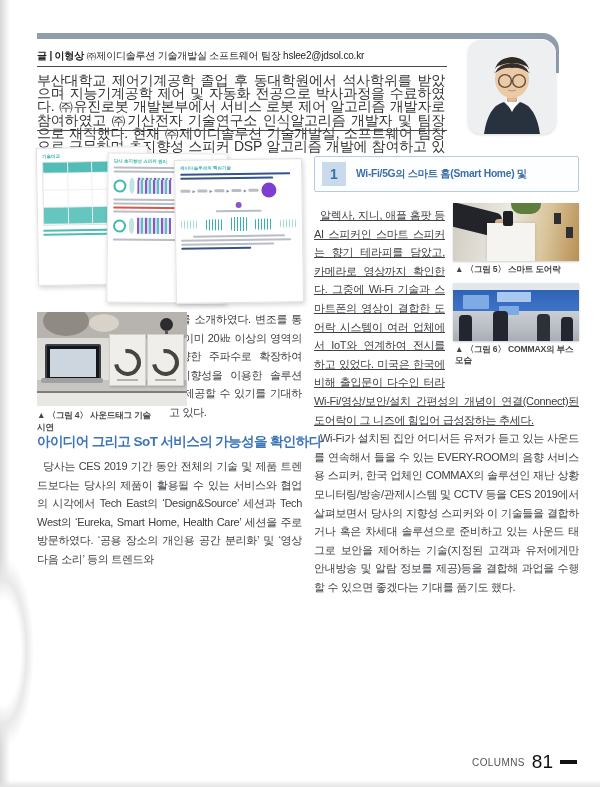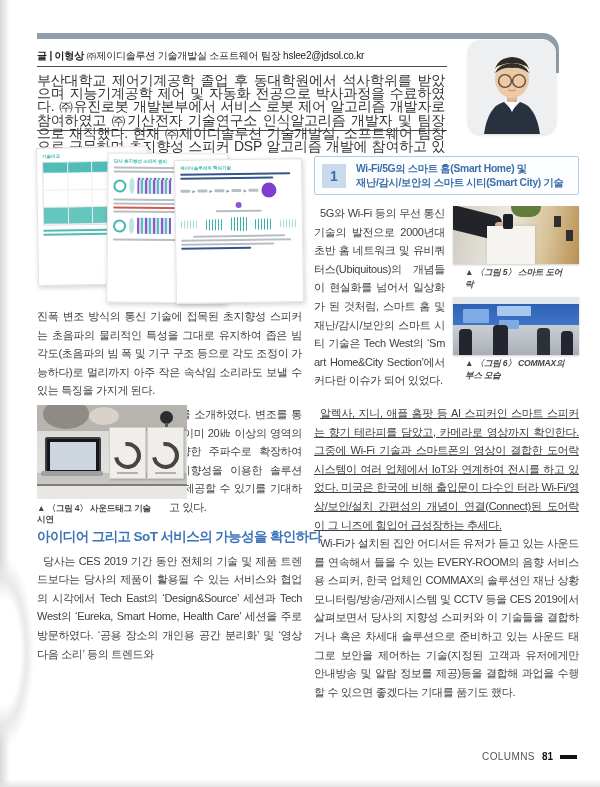--- a/index.html
+++ b/index.html
@@ -97,21 +97,21 @@
     letter-spacing:-0.6px;margin:11px 0 6px;white-space:nowrap;}
 
   
   .catbox{border:1.5px solid #b5cbe4;border-radius:2px;background:#fdfeff;
     display:flex;align-items:center;gap:10px;padding:5px 7px;margin:11px 0 9px;}
   .catnum{width:24px;height:24px;background:#c9daed;color:#3c6ea9;font-weight:700;font-size:14px;
     display:flex;align-items:center;justify-content:center;flex:none;}
   .cattitle{font-size:10.3px;line-height:13.5px;color:#3c6ea9;font-weight:600;letter-spacing:-0.3px;}
 
   .rc-figs{float:right;width:126px;margin:2px 0 2px 8px;}
-  .rc-figs .caption{margin:3px 12px 7px;font-style:italic;}
+  .rc-figs .caption{margin:3px 2px 7px;}
   .imgbox{width:126px;height:58px;position:relative;overflow:hidden;box-shadow:0 1px 2px rgba(0,0,0,.2);}
 
   
   .img5{background:linear-gradient(100deg,#d0ccc4 0%,#ebe8e0 42%,#d9c59c 72%,#b98f52 100%);}
   .arm{position:absolute;left:-10px;top:4px;width:58px;height:24px;background:#23242a;
     transform:rotate(14deg);border-radius:6px;}
   .hand{position:absolute;left:42px;top:16px;width:10px;height:8px;background:#d9b392;border-radius:40%;}
   .doorpanel{position:absolute;left:34px;top:20px;width:48px;height:38px;background:#f5f4f1;
     box-shadow:0 0 3px rgba(0,0,0,.15);}
   .lockdev{position:absolute;left:50px;top:8px;width:10px;height:15px;background:#1d1f24;border-radius:2px;}
@@ -124,21 +124,21 @@
   .scr{position:absolute;background:#7fabe4;border-radius:1px;}
   .scr1{left:10px;top:12px;width:26px;height:14px;}
   .scr2{left:44px;top:9px;width:34px;height:10px;background:#a9c8ef;}
   .scr3{left:46px;top:23px;width:20px;height:9px;}
   .sil{position:absolute;bottom:0;background:#23262e;border-radius:4px 4px 0 0;}
   .s1{left:6px;width:13px;height:26px;} .s2{left:40px;width:15px;height:30px;}
   .s3{left:84px;width:13px;height:27px;background:#2c3038;} .s4{left:108px;width:12px;height:24px;}
 
   .footer{position:absolute;top:751px;right:23px;display:flex;align-items:center;gap:7px;}
   .footer .flabel{font-size:10px;color:#4f5357;letter-spacing:.4px;}
-  .footer .fnum{font-size:10px;font-weight:700;color:#101010;}
+  .footer .fnum{font-size:19px;font-weight:400;color:#101010;}
   .footer .fdash{width:17px;height:4px;background:#111;}
 </style>
 </head>
 <body>
 
 <div class="edge-left"></div>
 <div class="edge-bottom"></div>
 <div class="curl"></div>
 
 <div class="top-bracket"></div>
@@ -250,21 +250,20 @@
             <div class="wave dim"></div>
         </div>
         <div class="bar w80" style="margin:4px auto 2px"></div>
         <div class="bar w95"></div>
           <div class="bar w80"></div>
           <div class="bar navy w60"></div>
       </div>
     </div>
 
 
-    <p class="para">진폭 변조 방식의 통신 기술에 접목된 초지향성 스피커는 초음파의 물리적인 특성을 그대로 유지하여 좁은 빔 각도(초음파의 빔 폭 및 기구 구조 등으로 각도 조정이 가능하다)로 멀리까지 아주 작은 속삭임 소리라도 보낼 수 있는 특징을 가지게 된다.</p>
 
     <div class="lc-fig4">
       <div class="img4">
         <div class="blob1"></div>
           <div class="blob2"></div>
         <div class="cam"></div>
           <div class="campole"></div>
         <div class="lapscr"></div>
         <div class="lapbase"></div>
         <div class="pbox b1">
@@ -284,21 +283,20 @@
     <div class="sec-head">아이디어 그리고 SoT 서비스의 가능성을 확인하다</div>
     <p class="para indent">당사는 CES 2019 기간 동안 전체의 기술 및 제품 트렌드보다는 당사의 제품이 활용될 수 있는 서비스와 협업의 시각에서 Tech East의 ‘Design&amp;Source’ 세션과 Tech West의 ‘Eureka, Smart Home, Health Care’ 세션을 주로 방문하였다. ‘공용 장소의 개인용 공간 분리화’ 및 ‘영상 다음 소리’ 등의 트렌드와</p>
   </div>
 
   <div class="col">
 
     <div class="catbox">
       <div class="catnum">1</div>
       <div class="cattitle">
         <div>Wi-Fi/5G의 스마트 홈(Smart Home) 및</div>
-        <div>재난/감시/보안의 스마트 시티(Smart City) 기술</div>
       </div>
     </div>
 
     <div class="rc-figs">
       <div class="imgbox img5">
         <div class="plant"></div>
         <div class="arm"></div>
         <div class="hand"></div>
         <div class="doorpanel"></div>
         <div class="lockdev"></div>
@@ -312,21 +310,20 @@
           <div class="scr scr2"></div>
           <div class="scr scr3"></div>
         <div class="sil s1"></div>
         <div class="sil s2"></div>
         <div class="sil s3"></div>
         <div class="sil s4"></div>
       </div>
       <div class="caption">▲ 〈그림 6〉 COMMAX의 부스 모습</div>
     </div>
 
-    <p class="para indent">5G와 Wi-Fi 등의 무선 통신 기술의 발전으로 2000년대 초반 홈 네트워크 및 유비쿼터스(Ubiquitous)의 개념들이 현실화를 넘어서 일상화가 된 것처럼, 스마트 홈 및 재난/감시/보안의 스마트 시티 기술은 Tech West의 ‘Smart Home&amp;City Section’에서 커다란 이슈가 되어 있었다.</p>
     <p class="para indent" style="margin-top:14px;text-decoration:underline;">알렉사, 지니, 애플 홈팟 등 AI 스피커인 스마트 스피커는 향기 테라피를 담았고, 카메라로 영상까지 확인한다. 그중에 Wi-Fi 기술과 스마트폰의 영상이 결합한 도어락 시스템이 여러 업체에서 IoT와 연계하여 전시를 하고 있었다. 미국은 한국에 비해 출입문이 다수인 터라 Wi-Fi/영상/보안/설치 간편성의 개념이 연결(Connect)된 도어락이 그 니즈에 힘입어 급성장하는 추세다.</p>
     <p class="para indent" style="margin-top:0;">Wi-Fi가 설치된 집안 어디서든 유저가 듣고 있는 사운드를 연속해서 들을 수 있는 EVERY-ROOM의 음향 서비스용 스피커, 한국 업체인 COMMAX의 솔루션인 재난 상황 모니터링/방송/관제시스템 및 CCTV 등을 CES 2019에서 살펴보면서 당사의 지향성 스피커와 이 기술들을 결합하거나 혹은 차세대 솔루션으로 준비하고 있는 사운드 태그로 보안을 제어하는 기술(지정된 고객과 유저에게만 안내방송 및 알람 정보를 제공)등을 결합해 과업을 수행할 수 있으면 좋겠다는 기대를 품기도 했다.</p>
   </div>
 </div>
 
 <div class="footer">
   <span class="flabel">COLUMNS</span>
   <span class="fnum">81</span>
   <span class="fdash"></span>
 </div>

